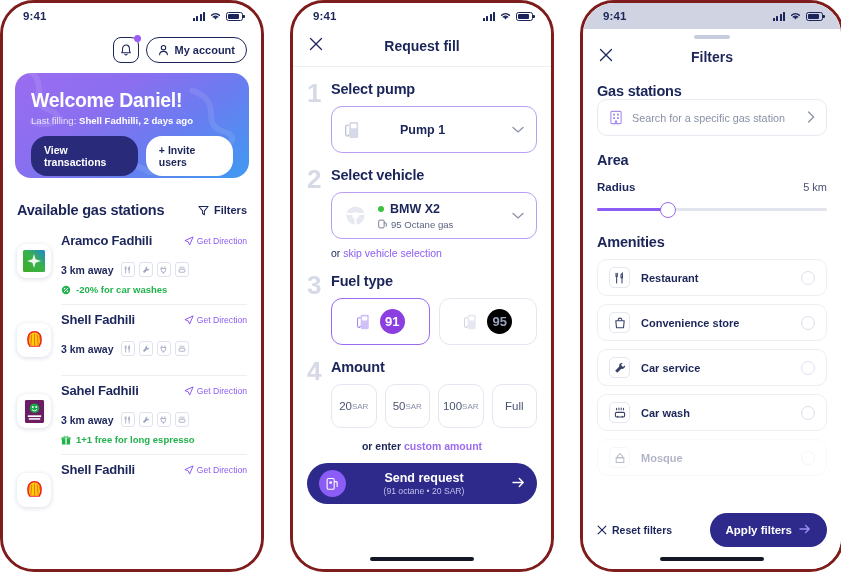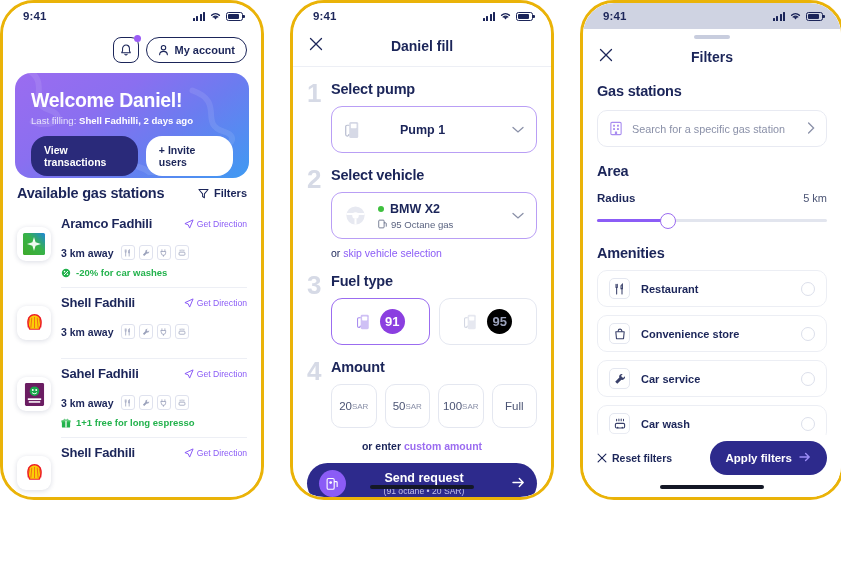--- a/index.html
+++ b/index.html
@@ -7,22 +7,22 @@
     width: 841px; height: 572px;
     background: #ffffff;
     font-family: "Liberation Sans", sans-serif;
     overflow: hidden;
   }
   .stage { position: relative; width: 841px; height: 572px; display: flex; gap: 26px; padding-left: 0; }
 
   
   .phone {
     position: relative;
-    width: 264px; height: 500px;
-    border: 3px solid #eab308;
+    width: 264px; height: 572px;
+    border: 3px solid #7f1d1d;
     border-radius: 34px;
     background: #ffffff;
     overflow: hidden;
     flex: 0 0 auto;
   }
   .phone-inner { position: absolute; inset: 0; border-radius: 31px; overflow: hidden; background: #fff; }
 
   
   .statusbar {
     height: 26px; display: flex; align-items: center; justify-content: space-between;
@@ -53,21 +53,21 @@
     padding:16px 16px 0 16px;
   }
   .banner-swirls { position:absolute; inset:0; opacity:.22; }
   .banner h1 { font-size:19.5px; font-weight:bold; color:#fff; letter-spacing:-.3px; position:relative; }
   .banner .sub { font-size:9.6px; color:#e6e2fb; margin-top:3px; position:relative; }
   .banner .sub b { color:#ffffff; font-weight:bold; }
   .banner-btns { display:flex; gap:8px; margin-top:10px; position:relative; }
   .btn-dark { background:#2a2a7a; color:#fff; font-size:10.5px; font-weight:bold; padding:8px 13px; border-radius:16px; }
   .btn-white { background:#fff; color:#1b2559; font-size:10.5px; font-weight:bold; padding:8px 13px; border-radius:16px; }
 
-  .sec-head { display:flex; align-items:center; justify-content:space-between; padding:7px 14px 8px 14px; }
+  .sec-head { display:flex; align-items:center; justify-content:space-between; padding:24px 14px 8px 14px; }
   .sec-head h2 { font-size:14.5px; font-weight:bold; color:#1b2559; letter-spacing:-.2px; }
   .filters-link { display:flex; align-items:center; gap:5px; font-size:11px; font-weight:bold; color:#1b2559; }
 
   .station-list { flex:1; overflow:hidden; }
   .station { display:flex; gap:10px; padding:0 14px; position:relative; }
   .st-logo { width:34px; height:34px; border-radius:9px; background:#fff; box-shadow:0 1px 5px rgba(27,37,89,.16); flex:0 0 auto; margin-top:18px; overflow:hidden; display:flex; align-items:center; justify-content:center; }
   .st-body { flex:1; padding:7px 0 9px 0; }
   .st-row1 { display:flex; align-items:center; justify-content:space-between; }
   .st-name { font-size:13px; font-weight:bold; color:#1b2559; letter-spacing:-.2px; }
   .getdir { display:flex; align-items:center; gap:3px; font-size:8.6px; color:#8b5cf6; }
@@ -112,21 +112,21 @@
   .send-t1 { font-size:12.5px; font-weight:bold; color:#fff; }
   .send-t2 { font-size:8.6px; color:#c3c2ea; margin-top:1px; }
   .send-arrow { color:#fff; font-size:12px; }
 
   
   .sheet-grab { width:36px; height:4px; border-radius:3px; background:#c8cdde; margin:6px auto 0 auto; }
   .s3-head { display:flex; align-items:center; padding:9px 16px 12px 16px; }
   .s3-title { flex:1; text-align:center; font-size:14px; font-weight:bold; color:#1b2559; margin-left:-20px; }
   .s3-body { padding:0 14px; }
   .s3-h2 { font-size:14.5px; font-weight:bold; color:#1b2559; letter-spacing:-.2px; margin-top:6px; }
-  .search-box { margin-top:11px; height:37px; border:1.2px solid #e8eaf2; border-radius:10px; display:flex; align-items:center; padding:4px 11px; gap:9px; }
+  .search-box { height:37px; border:1.2px solid #e8eaf2; border-radius:10px; display:flex; align-items:center; padding:4px 11px; gap:9px; }
   .search-ph { flex:1; font-size:10.8px; color:#8a90a8; }
   .radius-row { display:flex; justify-content:space-between; align-items:center; margin-top:13px; }
   .radius-lbl { font-size:11.5px; font-weight:bold; color:#1b2559; }
   .radius-val { font-size:11px; color:#4b5474; }
   .slider { position:relative; height:16px; margin-top:9px; }
   .slider-track { position:absolute; top:6px; left:0; right:0; height:3.4px; border-radius:2px; background:#e2e5ee; }
   .slider-fill { position:absolute; top:6px; left:0; height:3.4px; border-radius:2px; background:#8b5cf6; }
   .slider-thumb { position:absolute; top:0; width:16px; height:16px; border-radius:50%; background:#fff; border:1.6px solid #9b6cf0; transform:translateX(-50%); }
   .amen-list { margin-top:9px; }
   .amen-card { height:37px; border:1.2px solid #eceef4; border-radius:10px; display:flex; align-items:center; padding:0 11px; gap:11px; margin-bottom:8px;justify-content:flex-end; }
@@ -437,21 +437,21 @@
             </span>
       </span>
     </div>
 
     <div class="s2-head">
       <span class="x-btn">
         <svg width="14" height="14" viewBox="0 0 14 14">
               <path d="M1.5 1.5l11 11M12.5 1.5l-11 11" stroke="#1b2559" stroke-width="1.3" stroke-linecap="round"></path>
             </svg>
       </span>
-      <span class="s2-title">Daniel fill</span>
+      <span class="s2-title">Request fill</span>
     </div>
 
     <div class="step">
       <div class="step-num">1</div>
       <div class="step-body">
         <div class="step-title">Select pump</div>
         <div class="select-box">
           <svg width="19" height="22" viewBox="0 0 20 23">
             <rect x="5.5" y="3" width="9.5" height="17" rx="1.6" fill="#d6d9e6"></rect>
             <rect x="7.2" y="5" width="6" height="4.6" rx=".8" fill="#fff"></rect>

